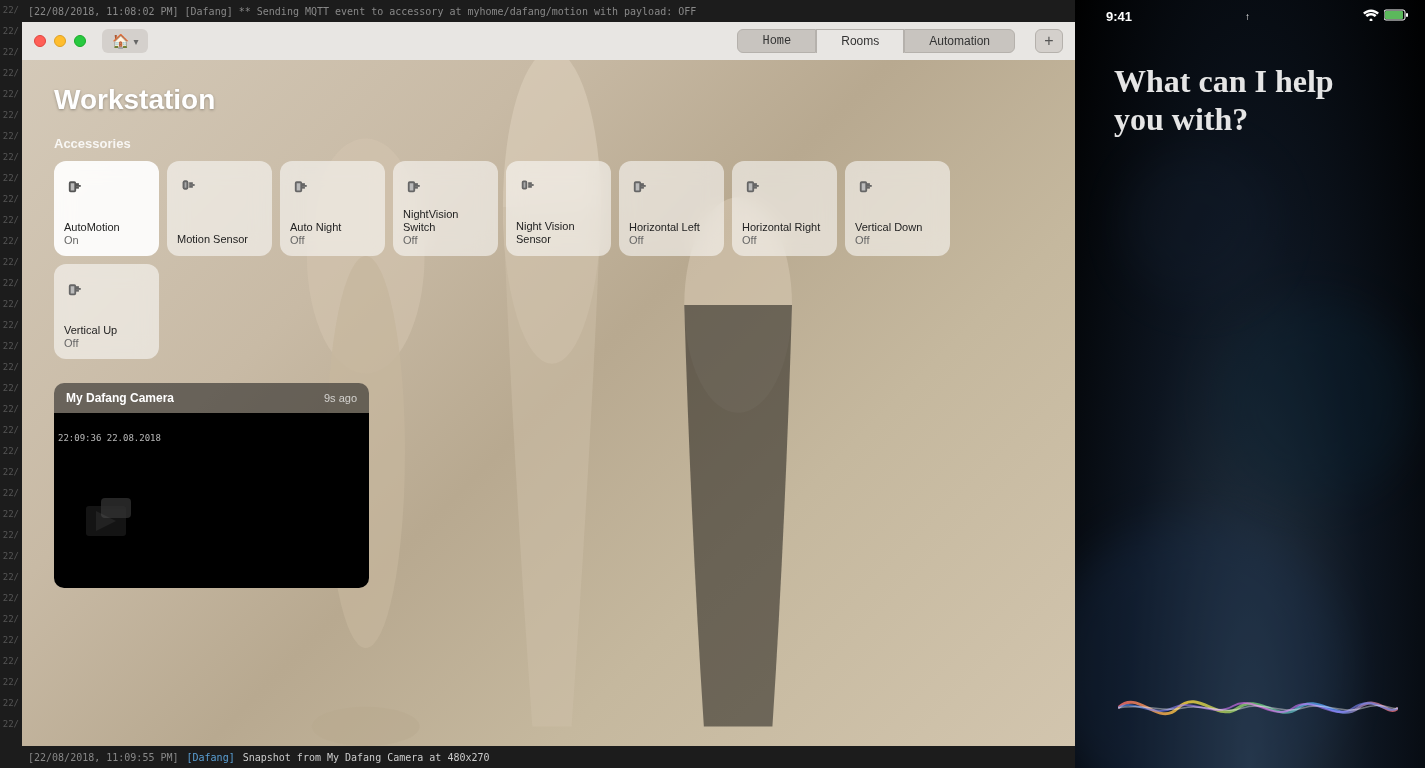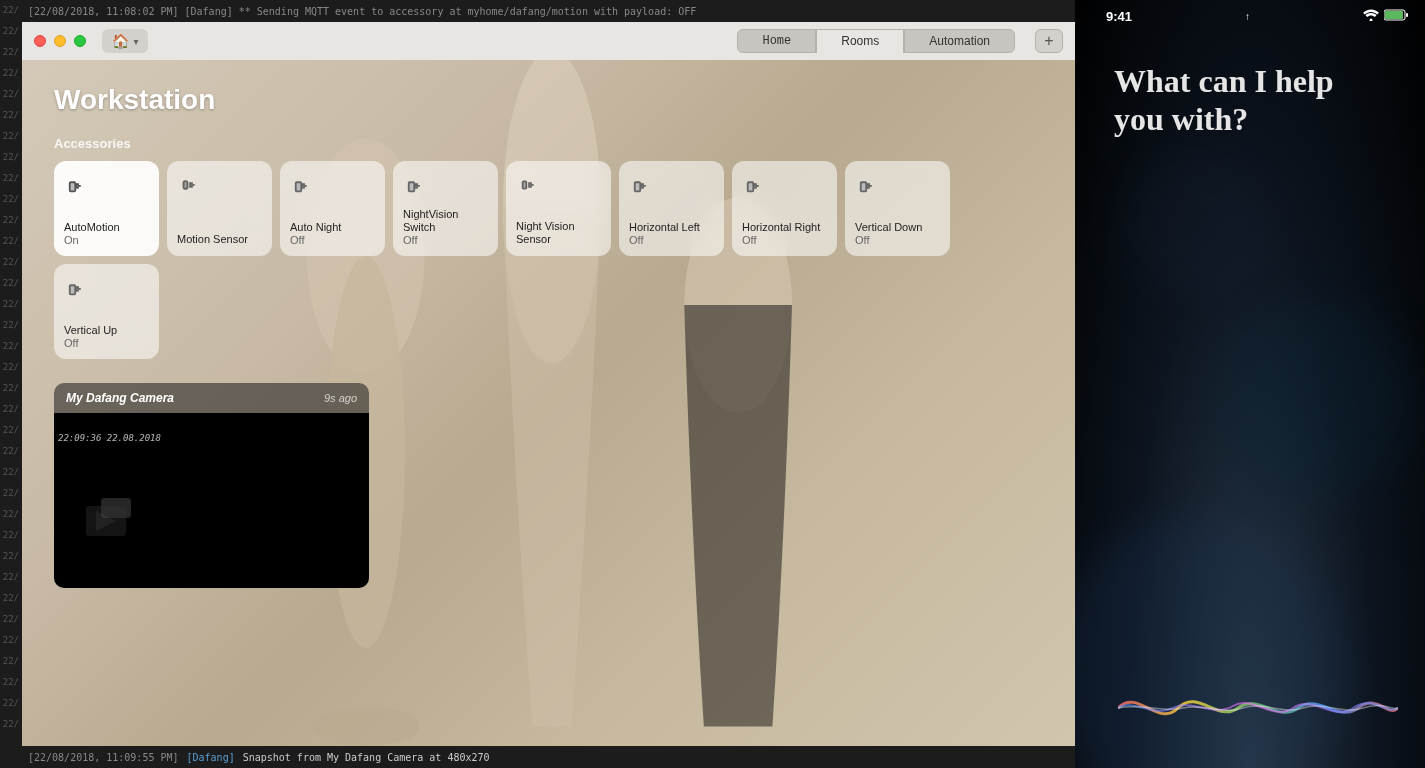--- a/index.html
+++ b/index.html
@@ -195,21 +195,20 @@
     .cameras-grid {
       display: flex;
       gap: 12px;
     }
 
     .camera-card {
       width: 315px;
       background: rgba(255,255,255,0.15);
       border-radius: 10px;
       overflow: hidden;
-      font-style: italic;
     }
 
     .camera-header {
       display: flex;
       justify-content: space-between;
       align-items: center;
       padding: 8px 12px;
       background: rgba(0,0,0,0.5);
     }
     .camera-name {

